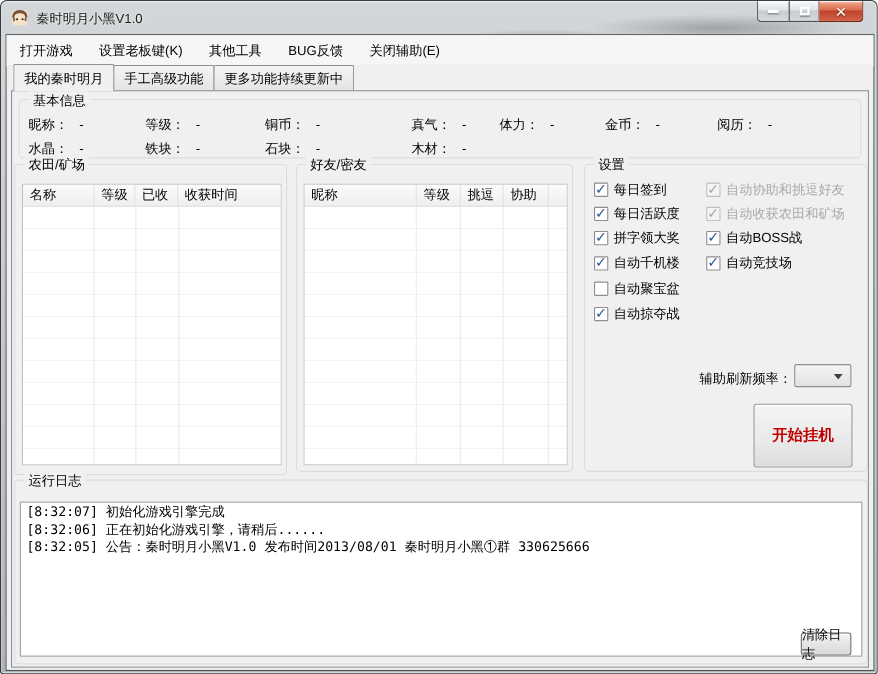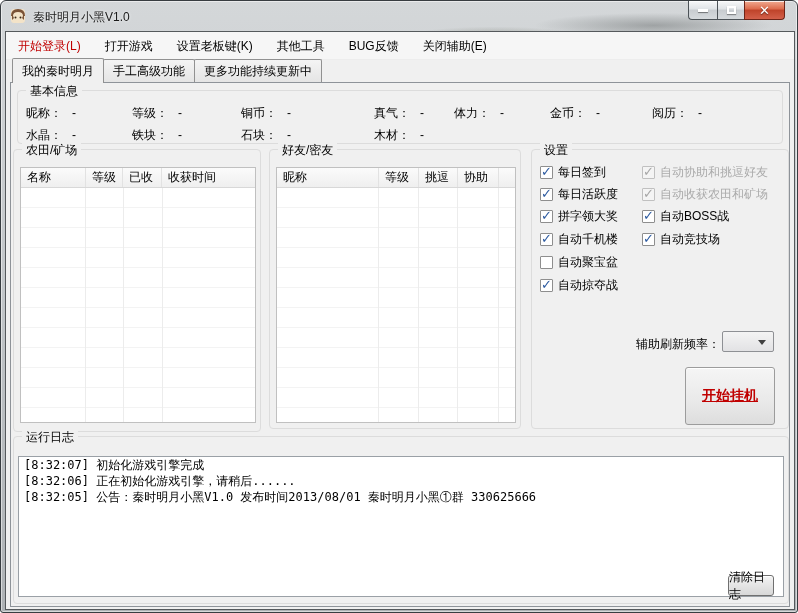--- a/index.html
+++ b/index.html
@@ -97,21 +97,21 @@
   .combo .arrow { position:absolute; right:7px; top:8px; width:0; height:0;
     border-left:4px solid transparent; border-right:4px solid transparent;
     border-top:5px solid #404040; }
   .combo .combo-value { position:absolute; left:4px; top:3px; }
 
   .start-btn { position:absolute; left:153px; top:217px; width:90px; height:58px;
     border:1px solid #9c9c9c; border-radius:3px;
     background:linear-gradient(180deg,#f5f5f5,#e9e9e9 60%,#dddddd);
     box-shadow:inset 0 1px 0 #fff;
     display:flex; align-items:center; justify-content:center;
-    color:#c00000; font-size:14px; font-weight:bold; cursor:default;text-decoration:underline; }
+    color:#c00000; font-size:14px; font-weight:bold; cursor:default; }
 
   
   .log-area { position:absolute; left:4px; top:19px; width:766px; height:141px;
     background:#fff; border:1px solid #9aa0a6; overflow:hidden;
     font-family:"DejaVu Sans Mono","Liberation Mono",monospace; font-size:12px; }
   .log-line { padding:1px 5px 0 5px; line-height:15px; white-space:nowrap; }
   .clear-btn { position:absolute; right:14px; bottom:7px; width:46px; height:21px;
     border:1px solid #707070; border-radius:3px;
     background:linear-gradient(180deg,#f4f4f4,#e2e2e2 60%,#d8d8d8);
     box-shadow:inset 0 1px 0 #fff;
@@ -141,21 +141,20 @@
       </div>
       <div class="winbtn close">
         <span class="glyph-close">✕</span>
       </div>
     </div>
   </div>
 
   <div class="client">
 
     <div class="menubar">
-      <span class="menu-item menu-red">开始登录(L)</span>
       <span class="menu-item">打开游戏</span>
       <span class="menu-item">设置老板键(K)</span>
       <span class="menu-item">其他工具</span>
       <span class="menu-item">BUG反馈</span>
       <span class="menu-item">关闭辅助(E)</span>
     </div>
 
     <div class="tabstrip">
       <div class="tab active">我的秦时明月</div>
       <div class="tab">手工高级功能</div>

